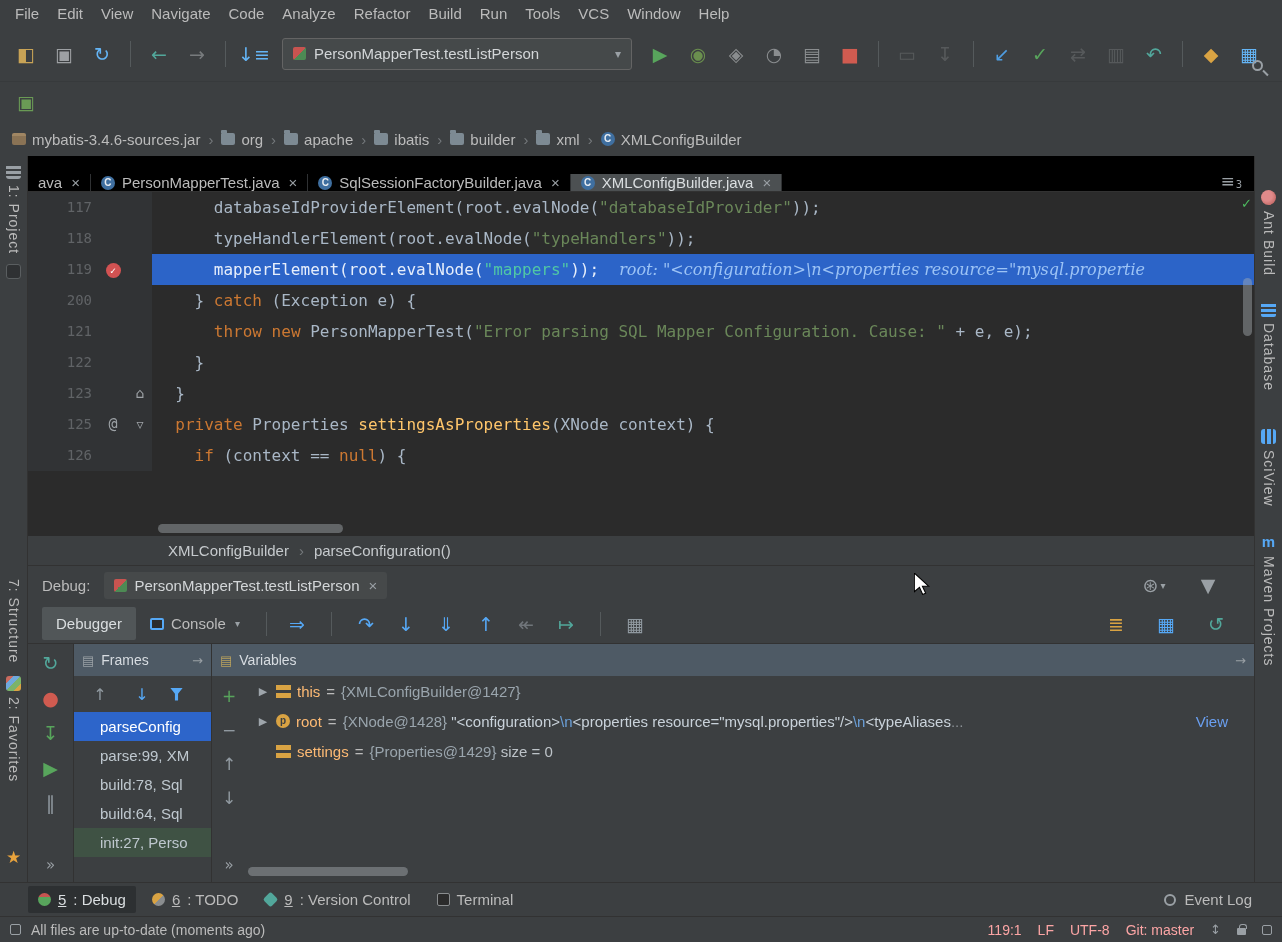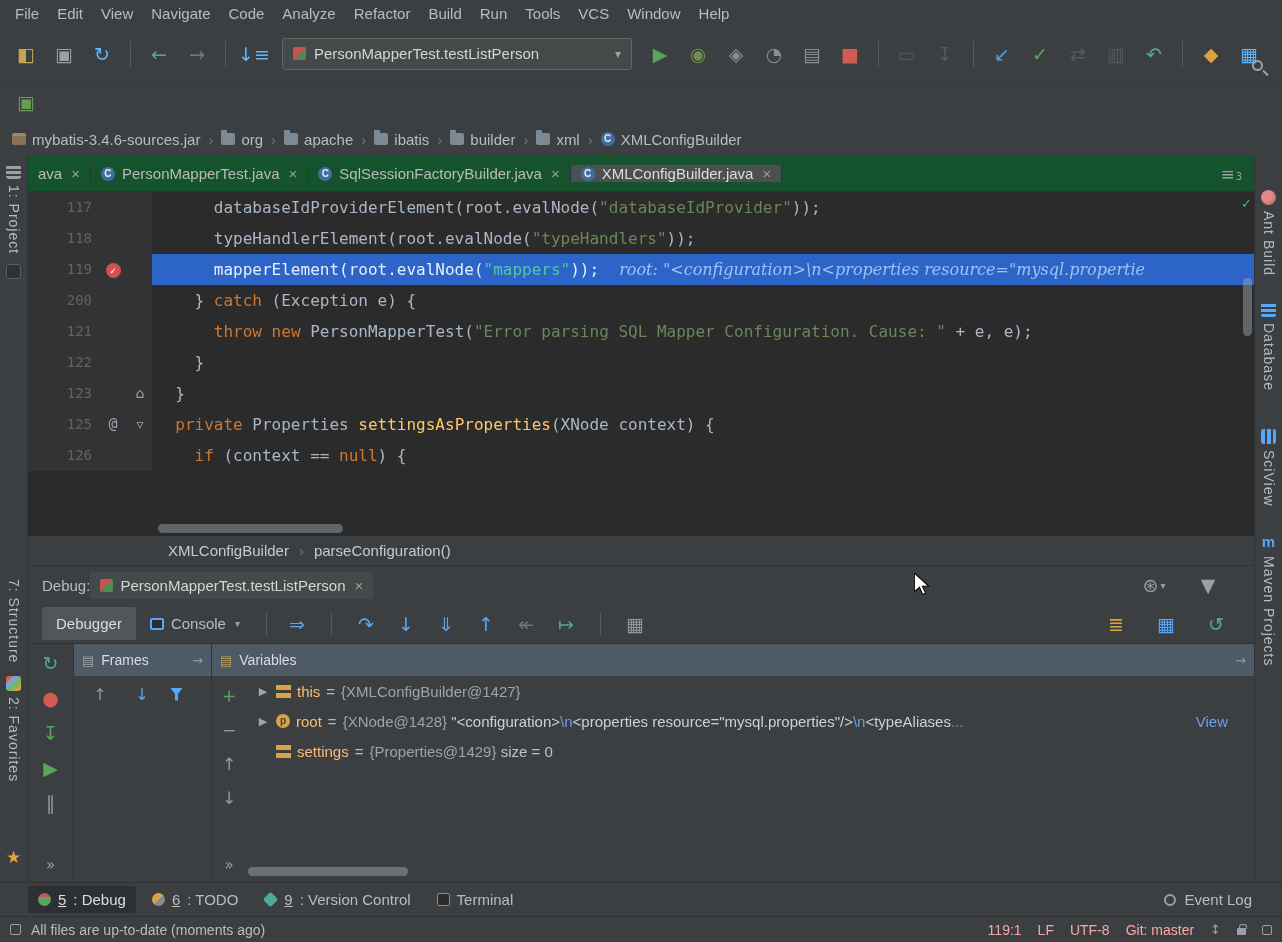--- a/index.html
+++ b/index.html
@@ -51,21 +51,21 @@
   .si.ant { background:radial-gradient(circle at 40% 40%, #e08a8a 40%, #b0544f 100%); border-radius:50%; }
   .si.db { background:repeating-linear-gradient(0deg,#56a8f5 0 3px,#3c3f41 3px 5px); border-radius:2px; }
   .si.sci { background:repeating-linear-gradient(90deg,#56a8f5 0 4px,#3c3f41 4px 6px); }
   .si.maven { color:#56a8f5; font-weight:bold; font-size:15px; width:auto; height:auto; }
   .si.star { color:#e8a33d; font-size:17px; width:auto; height:auto; }
   .stripe-btn { display:flex; flex-direction:column; align-items:center; gap:6px; }
 
   .center { flex:1; display:flex; flex-direction:column; min-width:0; }
 
   
-  .tabbar { height:36px; background:#14532d; display:flex; align-items:center; flex:none; border-bottom:1px solid #323232; }
+  .tabbar { height:36px; background:#000000; display:flex; align-items:flex-end; flex:none; border-bottom:1px solid #323232; }
   .tabs { display:flex; }
   .etab { display:flex; align-items:center; gap:7px; padding:0 10px; font-size:15px; color:#bbbbbb; border-right:1px solid #2f3133; cursor:default; }
   .etab.active { background:#4c5052; color:#dadee0; }
   .tab-close { color:#9aa0a5; font-size:15px; margin-left:2px; }
   .tab-extra { margin-left:auto; display:flex; align-items:center; color:#9aa0a5; padding-right:12px; font-size:17px; font-family:"DejaVu Sans",sans-serif; }
   .tab-count { font-size:10px; margin-left:1px; margin-top:6px; }
 
   
   .editor { height:344px; background:#2b2b2b; position:relative; overflow:hidden; flex:none; }
   .code-line { display:flex; height:31px; line-height:31px; font-family:"DejaVu Sans Mono",monospace; font-size:16px; }
@@ -83,21 +83,21 @@
   .vsb-check { position:absolute; right:2px; top:4px; color:#4dbb5f; font-size:13px; font-family:"DejaVu Sans",sans-serif; }
   .vsb-thumb { position:absolute; right:2px; top:86px; width:9px; height:58px; background:rgba(166,172,177,.45); border-radius:5px; }
   .hsb { position:absolute; left:130px; bottom:3px; width:185px; height:9px; background:rgba(166,172,177,.45); border-radius:5px; }
 
   
   .edcrumb { height:30px; background:#3c3f41; display:flex; align-items:center; padding-left:140px; gap:10px; font-size:15px; color:#c6cacd; flex:none; border-bottom:1px solid #323232; }
   .ec-sep { color:#75797c; }
 
   
   .debug { flex:1; background:#3c3f41; display:flex; flex-direction:column; min-height:0; }
-  .dbg-header { height:38px; display:flex; align-items:center; padding:0 14px; gap:0; flex:none; }
+  .dbg-header { height:38px; display:flex; align-items:center; padding:0 14px; gap:14px; flex:none; }
   .dbg-label { font-size:15px; color:#bbbbbb; }
   .dbg-session { display:inline-flex; align-items:center; gap:7px; background:#46494a; border-radius:3px; padding:5px 10px; font-size:15px; color:#d3d6d8; }
   .dbg-head-icons { margin-left:auto; display:flex; gap:18px; padding-right:14px; }
   .mini-arrow { font-size:10px; color:#9aa0a5; margin-left:2px; }
   .dbg-toolbar { height:40px; display:flex; align-items:center; padding-left:14px; flex:none; border-bottom:1px solid #323232; }
   .dbg-tab { display:inline-flex; align-items:center; gap:7px; padding:8px 14px; font-size:15px; color:#bbbbbb; }
   .dbg-tab.active { background:#515658; color:#dadee0; border-radius:2px; }
   .console-icon { width:14px; height:12px; background:#2b2b2b; border:2px solid #56a8f5; border-radius:2px; }
   .v-sep { width:1px; height:24px; background:#555a5c; margin:0 12px; }
   #step-icons { display:inline-flex; align-items:center; gap:4px; }
@@ -458,20 +458,27 @@
             <div class="col-header">
               <span class="hdr-icon frames">▤</span>
               <span>Frames</span>
               <span class="pin">→</span>
             </div>
             <div class="frames-toolbar">
               <span class="tbi sm" style="color:#9099a0">↑</span>
               <span class="tbi sm" style="color:#56a8f5">↓</span>
               <span class="funnel"></span>
             </div>
+            <div class="frames-list" id="frames">
+                <div class="frame-row sel">parseConfig</div>
+                <div class="frame-row">parse:99, XM</div>
+                <div class="frame-row">build:78, Sql</div>
+                <div class="frame-row">build:64, Sql</div>
+                <div class="frame-row lib">init:27, Perso</div>
+              </div>
           </div>
 
           <div class="right-col">
             <div class="col-header">
               <span class="hdr-icon vars">▤</span>
               <span>Variables</span>
               <span class="pin">→</span>
             </div>
             <div class="right-body">
               <div class="watch-col" id="watch-col">

